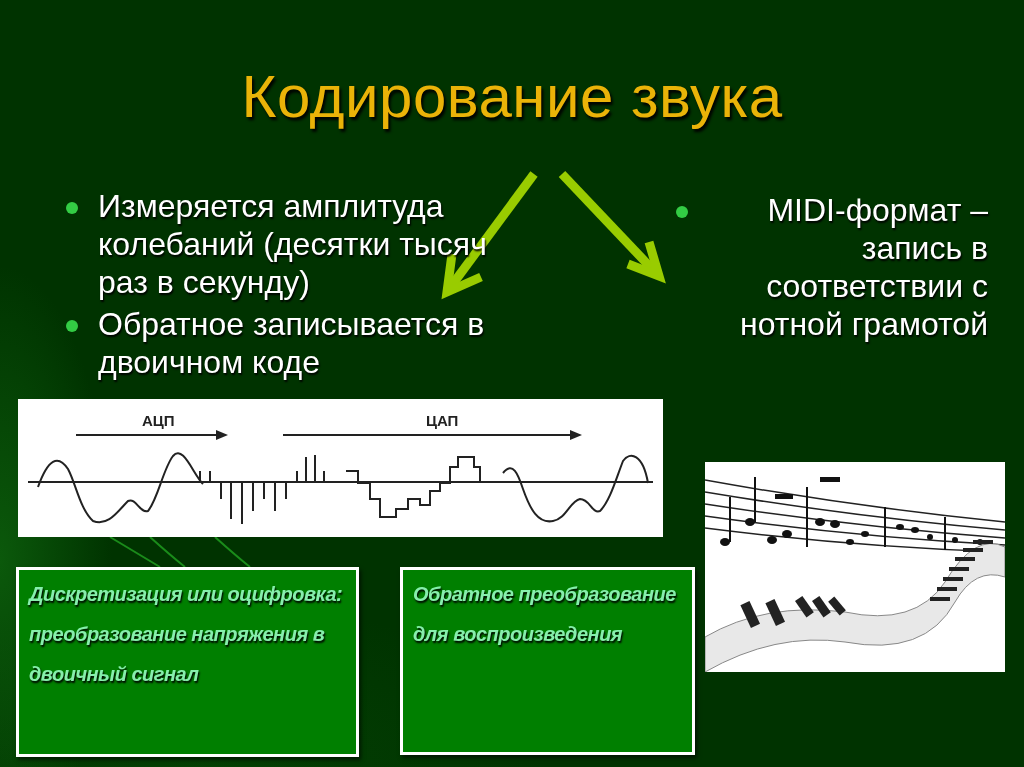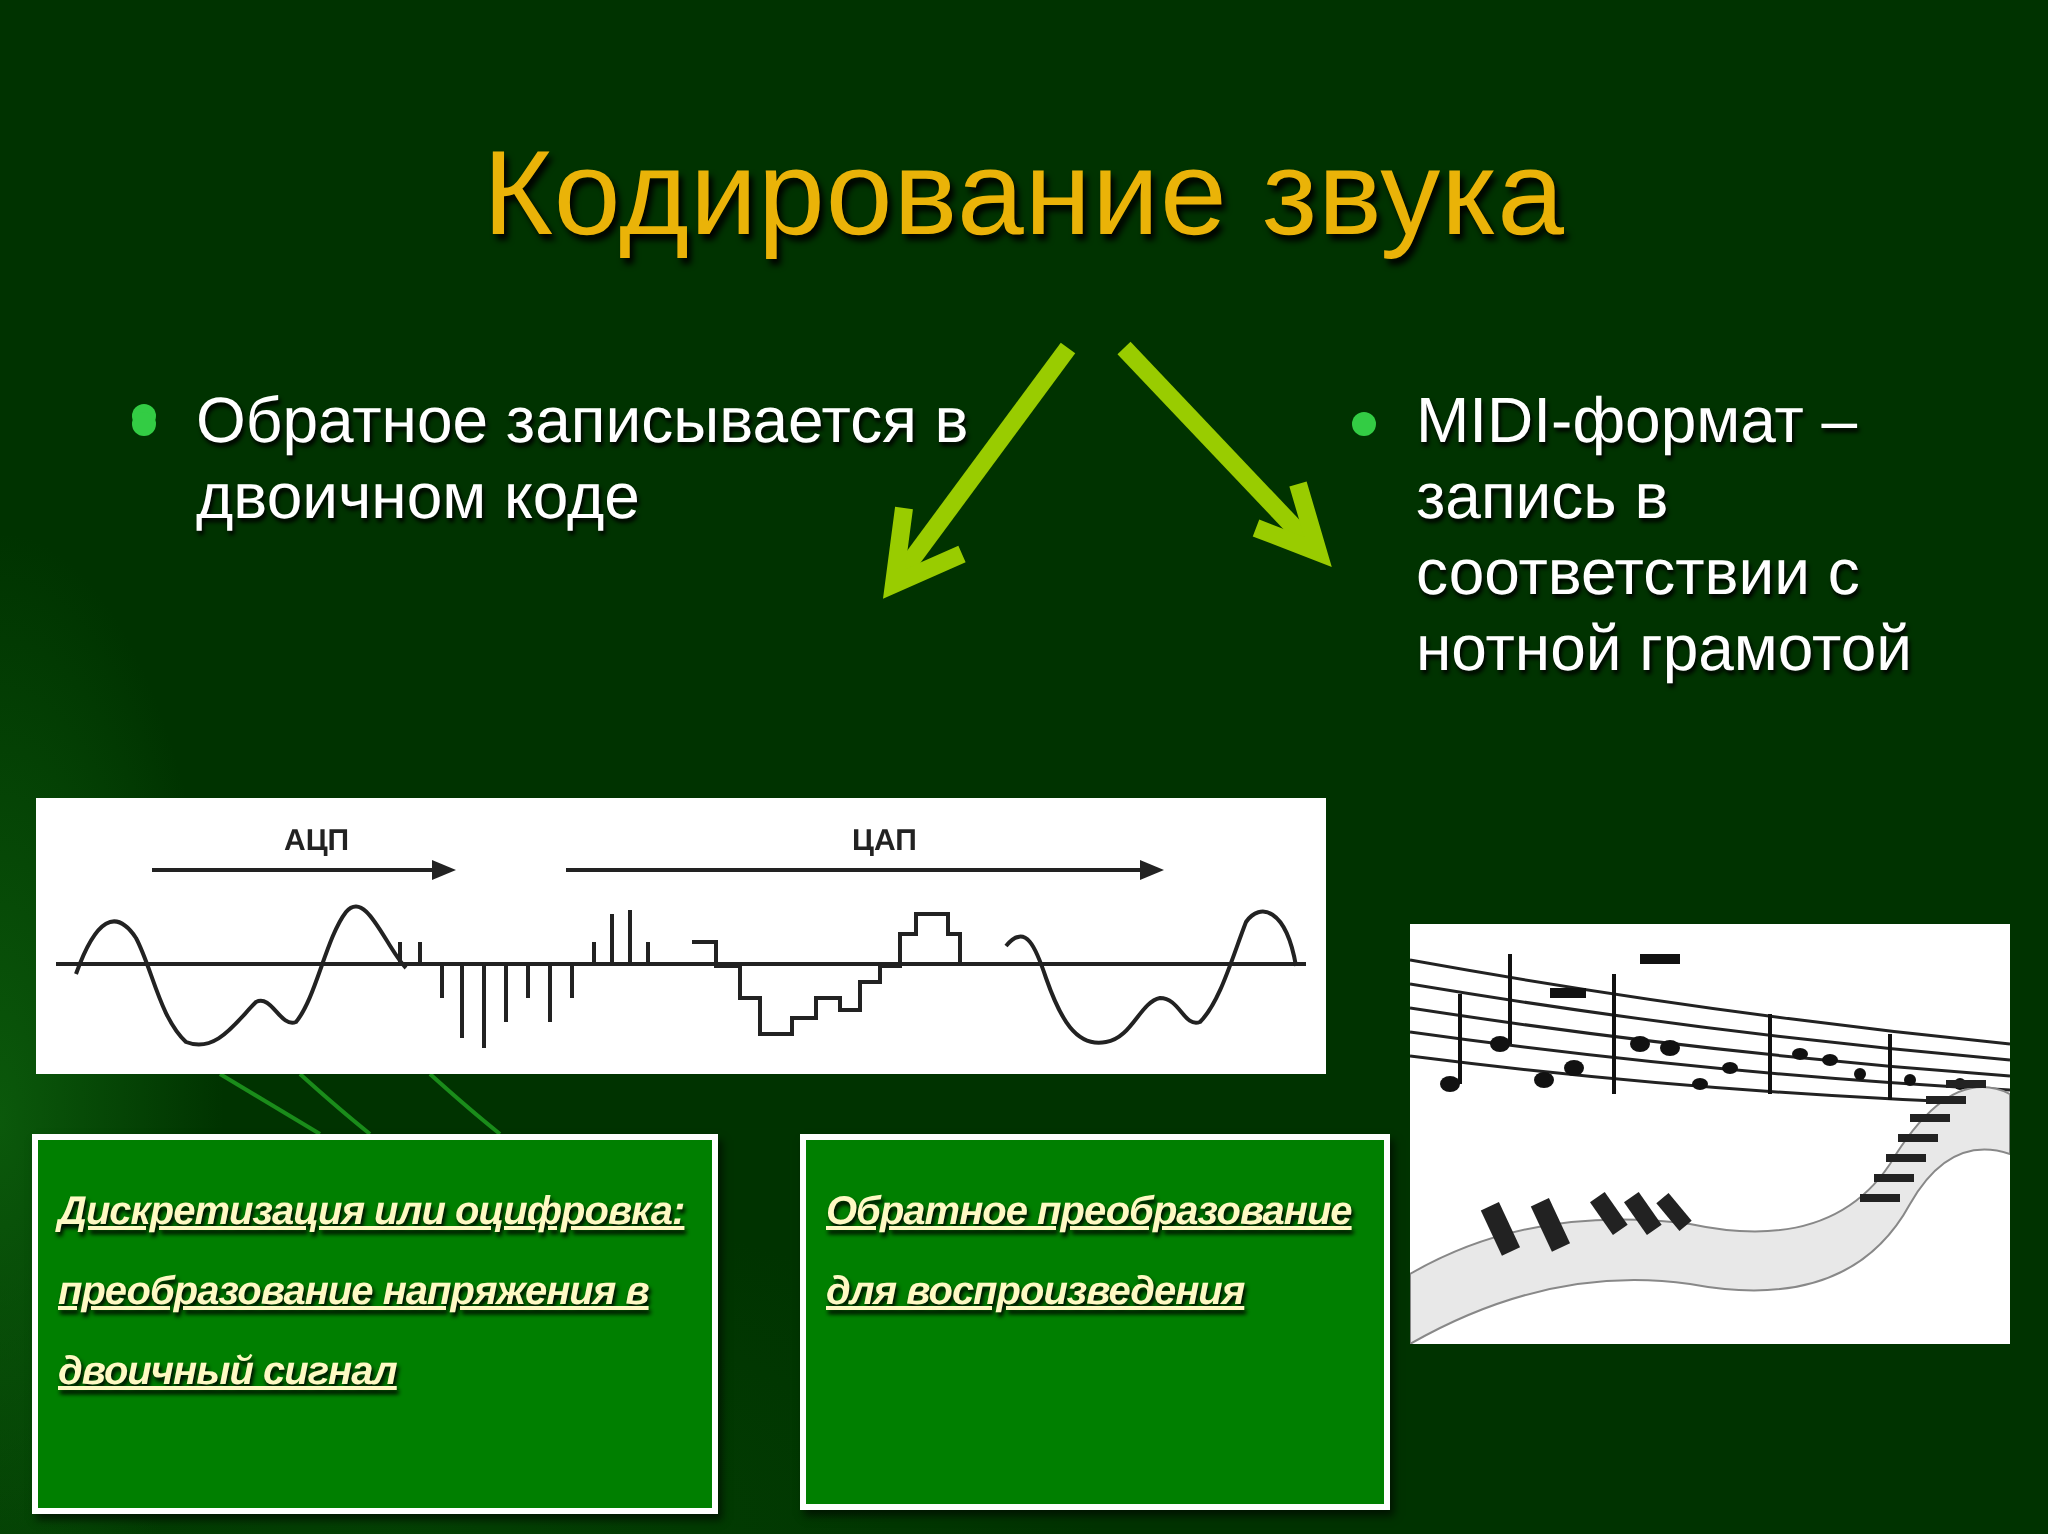--- a/index.html
+++ b/index.html
@@ -20,36 +20,35 @@
     font-size: 60px; color: #eab308; letter-spacing: 0.5px;
     text-shadow: 2px 3px 3px #000;
   }
   .bullets { position: absolute; }
   .bullet-item { position: relative; padding-left: 40px; color: #ffffff; font-size: 32px; line-height: 38px; margin-bottom: 4px; text-shadow: 1px 2px 2px #000; }
   .bullet-dot {
     position: absolute; left: 8px; top: 15px; width: 12px; height: 12px; border-radius: 50%;
     background: #33cc44;
   }
   .left-bullets { left: 58px; top: 187px; width: 460px; }
-  .right-bullets { left: 668px; top: 191px; width: 320px; }
+  .right-bullets { left: 668px; top: 191px; width: 320px; text-align: right; }
   .arrows { position: absolute; left: 0; top: 0; }
   .wave-img {
     position: absolute; left: 18px; top: 399px; width: 645px; height: 138px; background: #ffffff;
   }
   .wave-label { position: absolute; font-size: 15px; color: #222; font-weight: bold; }
   .music-img {
     position: absolute; left: 705px; top: 462px; width: 300px; height: 210px; background: #ffffff; overflow: hidden;
   }
   .green-box {
     position: absolute; background: #007f00; border: 3px solid #ffffff;
     box-shadow: 2px 3px 4px rgba(0,0,0,0.6); box-sizing: border-box;
-    padding: 16px 10px; color: #fef9c3; font-weight: bold; font-style: italic;
+    padding: 4px 10px; color: #86efac; font-weight: bold; font-style: italic;
     font-size: 20px; line-height: 40px; letter-spacing: -0.5px;
     text-shadow: 1px 2px 2px #000;
-    text-decoration: underline;
   }
   .box-1 { left: 16px; top: 567px; width: 343px; height: 190px; }
   .box-2 { left: 400px; top: 567px; width: 295px; height: 188px; }
 </style>
 </head>
 <body>
 
 <div class="bg-glow"></div>
 <svg class="bg-lines" width="1024" height="767">
   <path d="M110 537 Q 140 555 160 567" stroke="#1a8c1a" stroke-width="2" fill="none"></path>
@@ -66,20 +65,21 @@
   </g>
   <g stroke="#99cc00" stroke-width="9" fill="none">
     <line x1="562" y1="174" x2="655" y2="272"></line>
     <polyline points="628,264 659,276 649,242" stroke-linejoin="miter"></polyline>
   </g>
 </svg>
 
 <div class="bullets left-bullets">
   <div class="bullet-item">
     <span class="bullet-dot"></span>
+    <span>Измеряется амплитуда колебаний  (десятки тысяч раз в секунду)</span>
   </div>
   <div class="bullet-item">
     <span class="bullet-dot"></span>
     <span>Обратное записывается в двоичном коде</span>
   </div>
 </div>
 
 <div class="bullets right-bullets">
   <div class="bullet-item">
     <span class="bullet-dot"></span>

